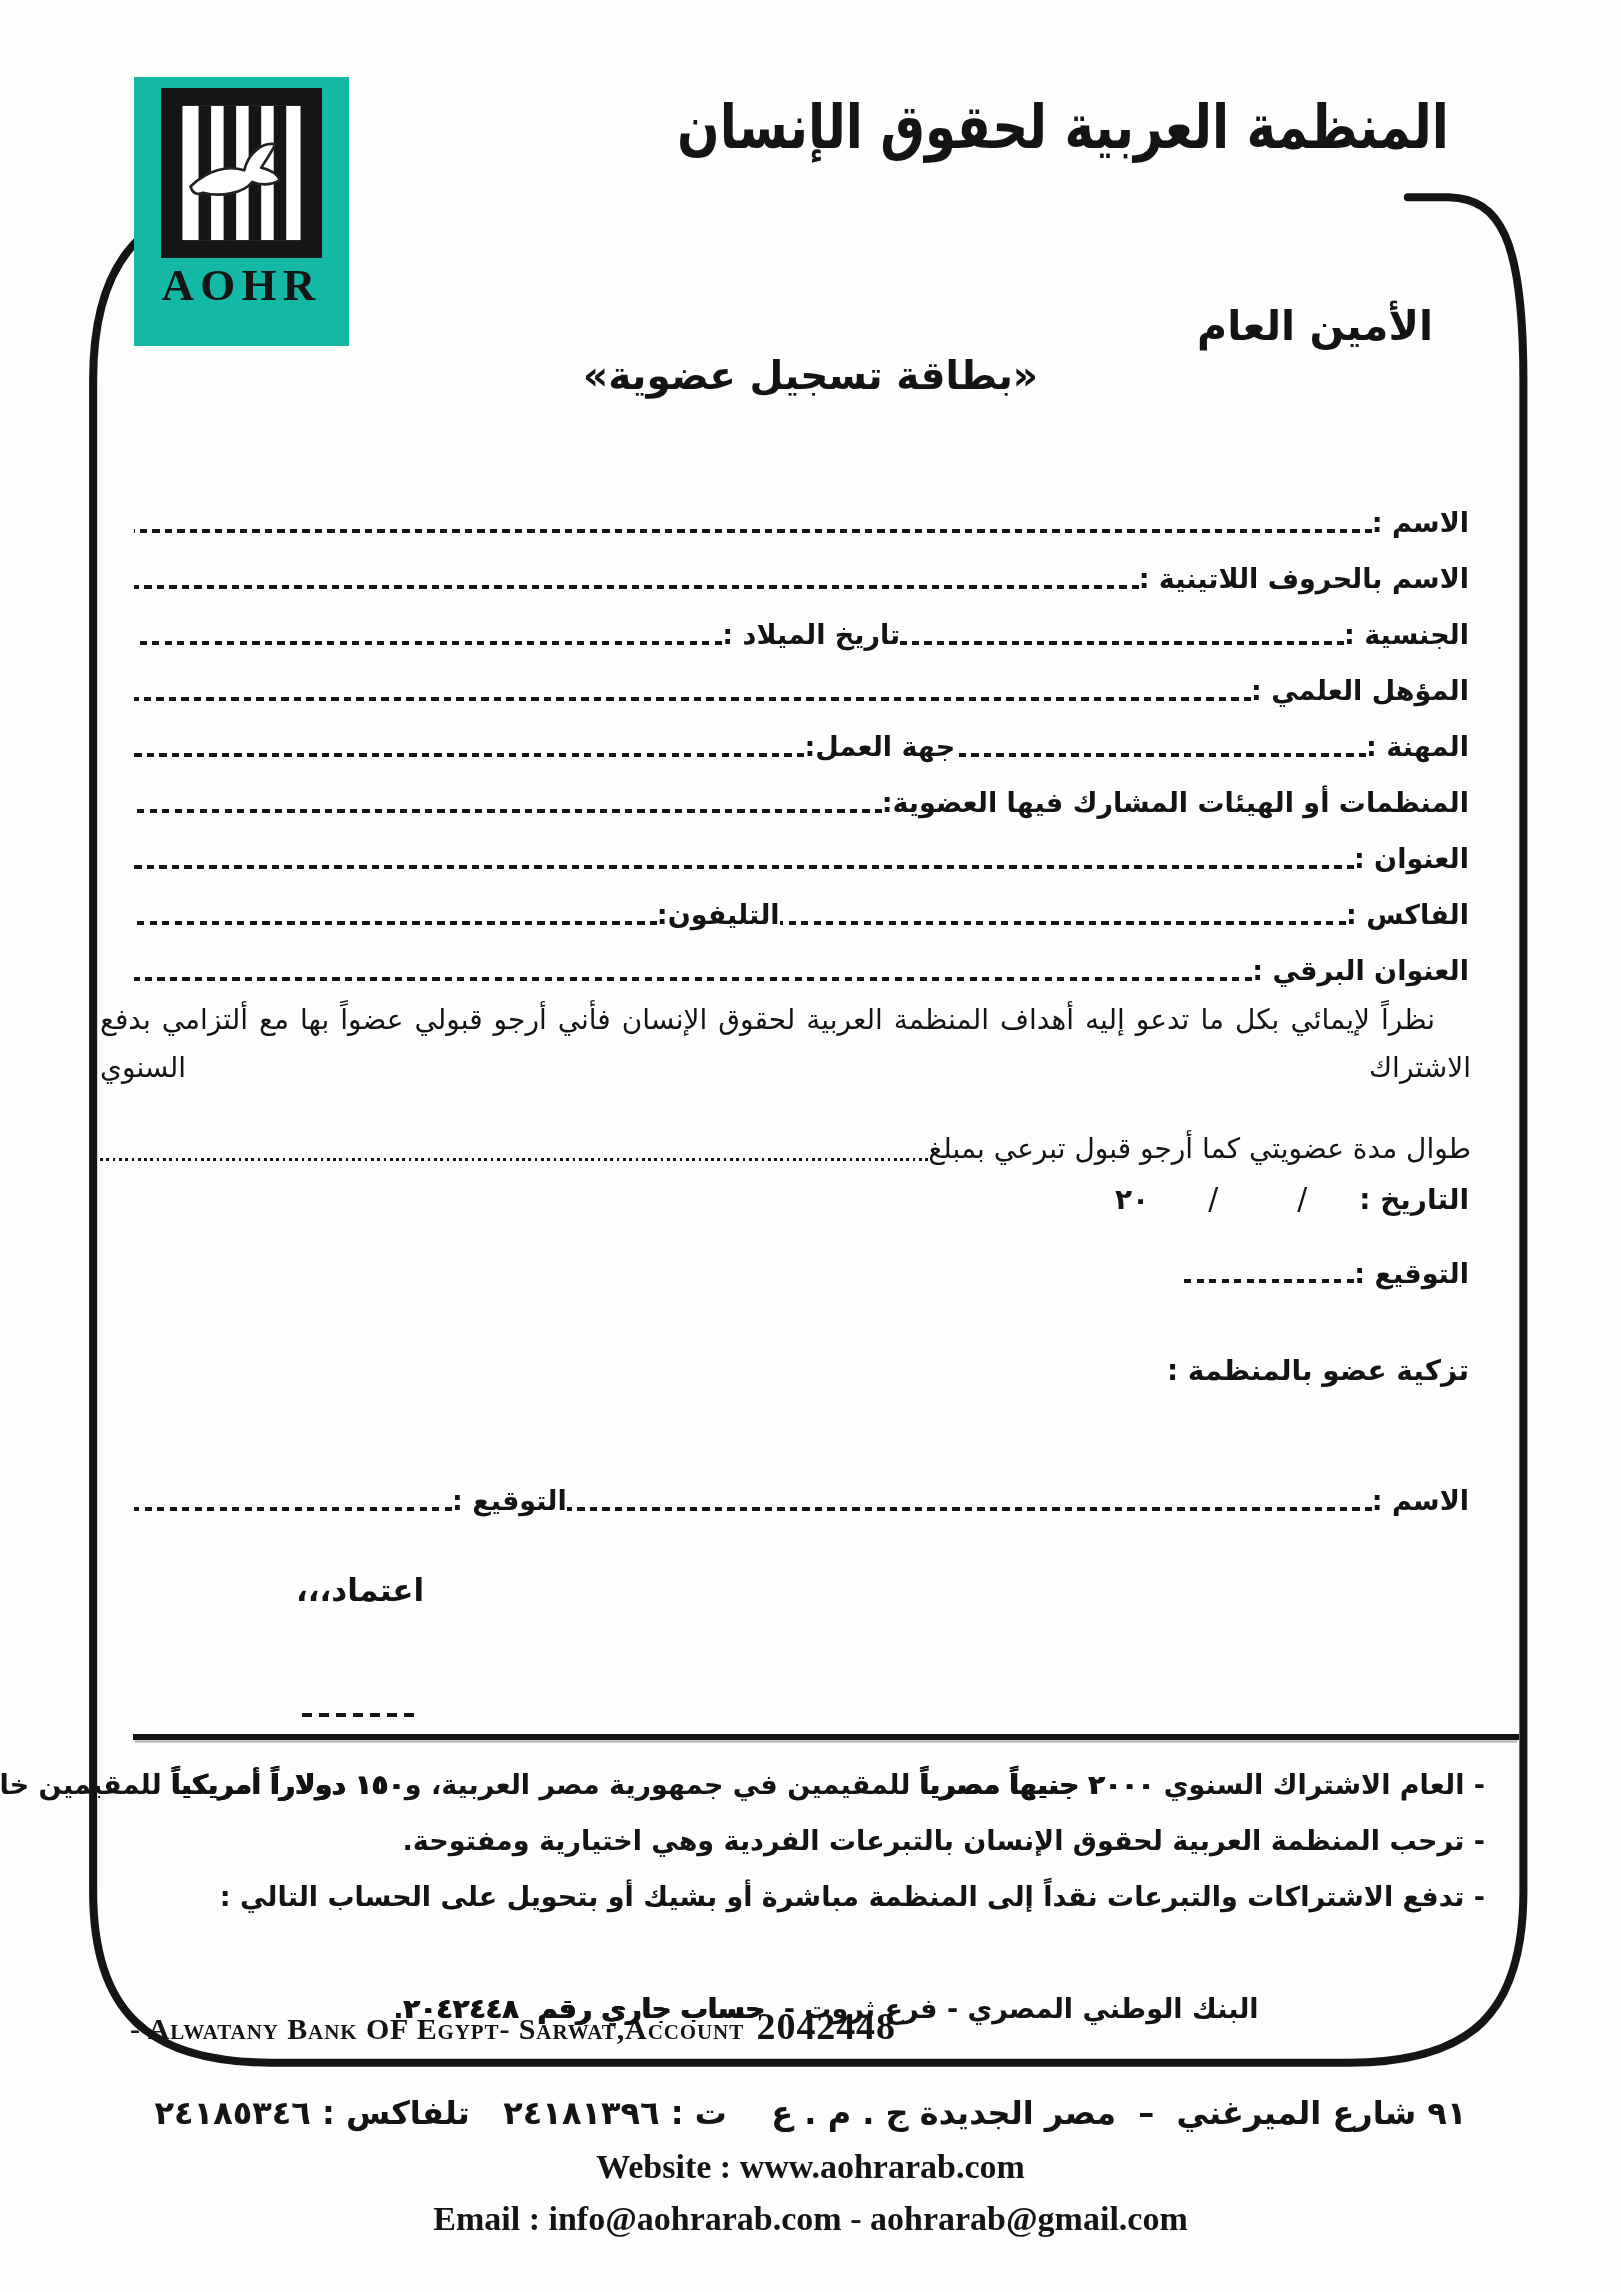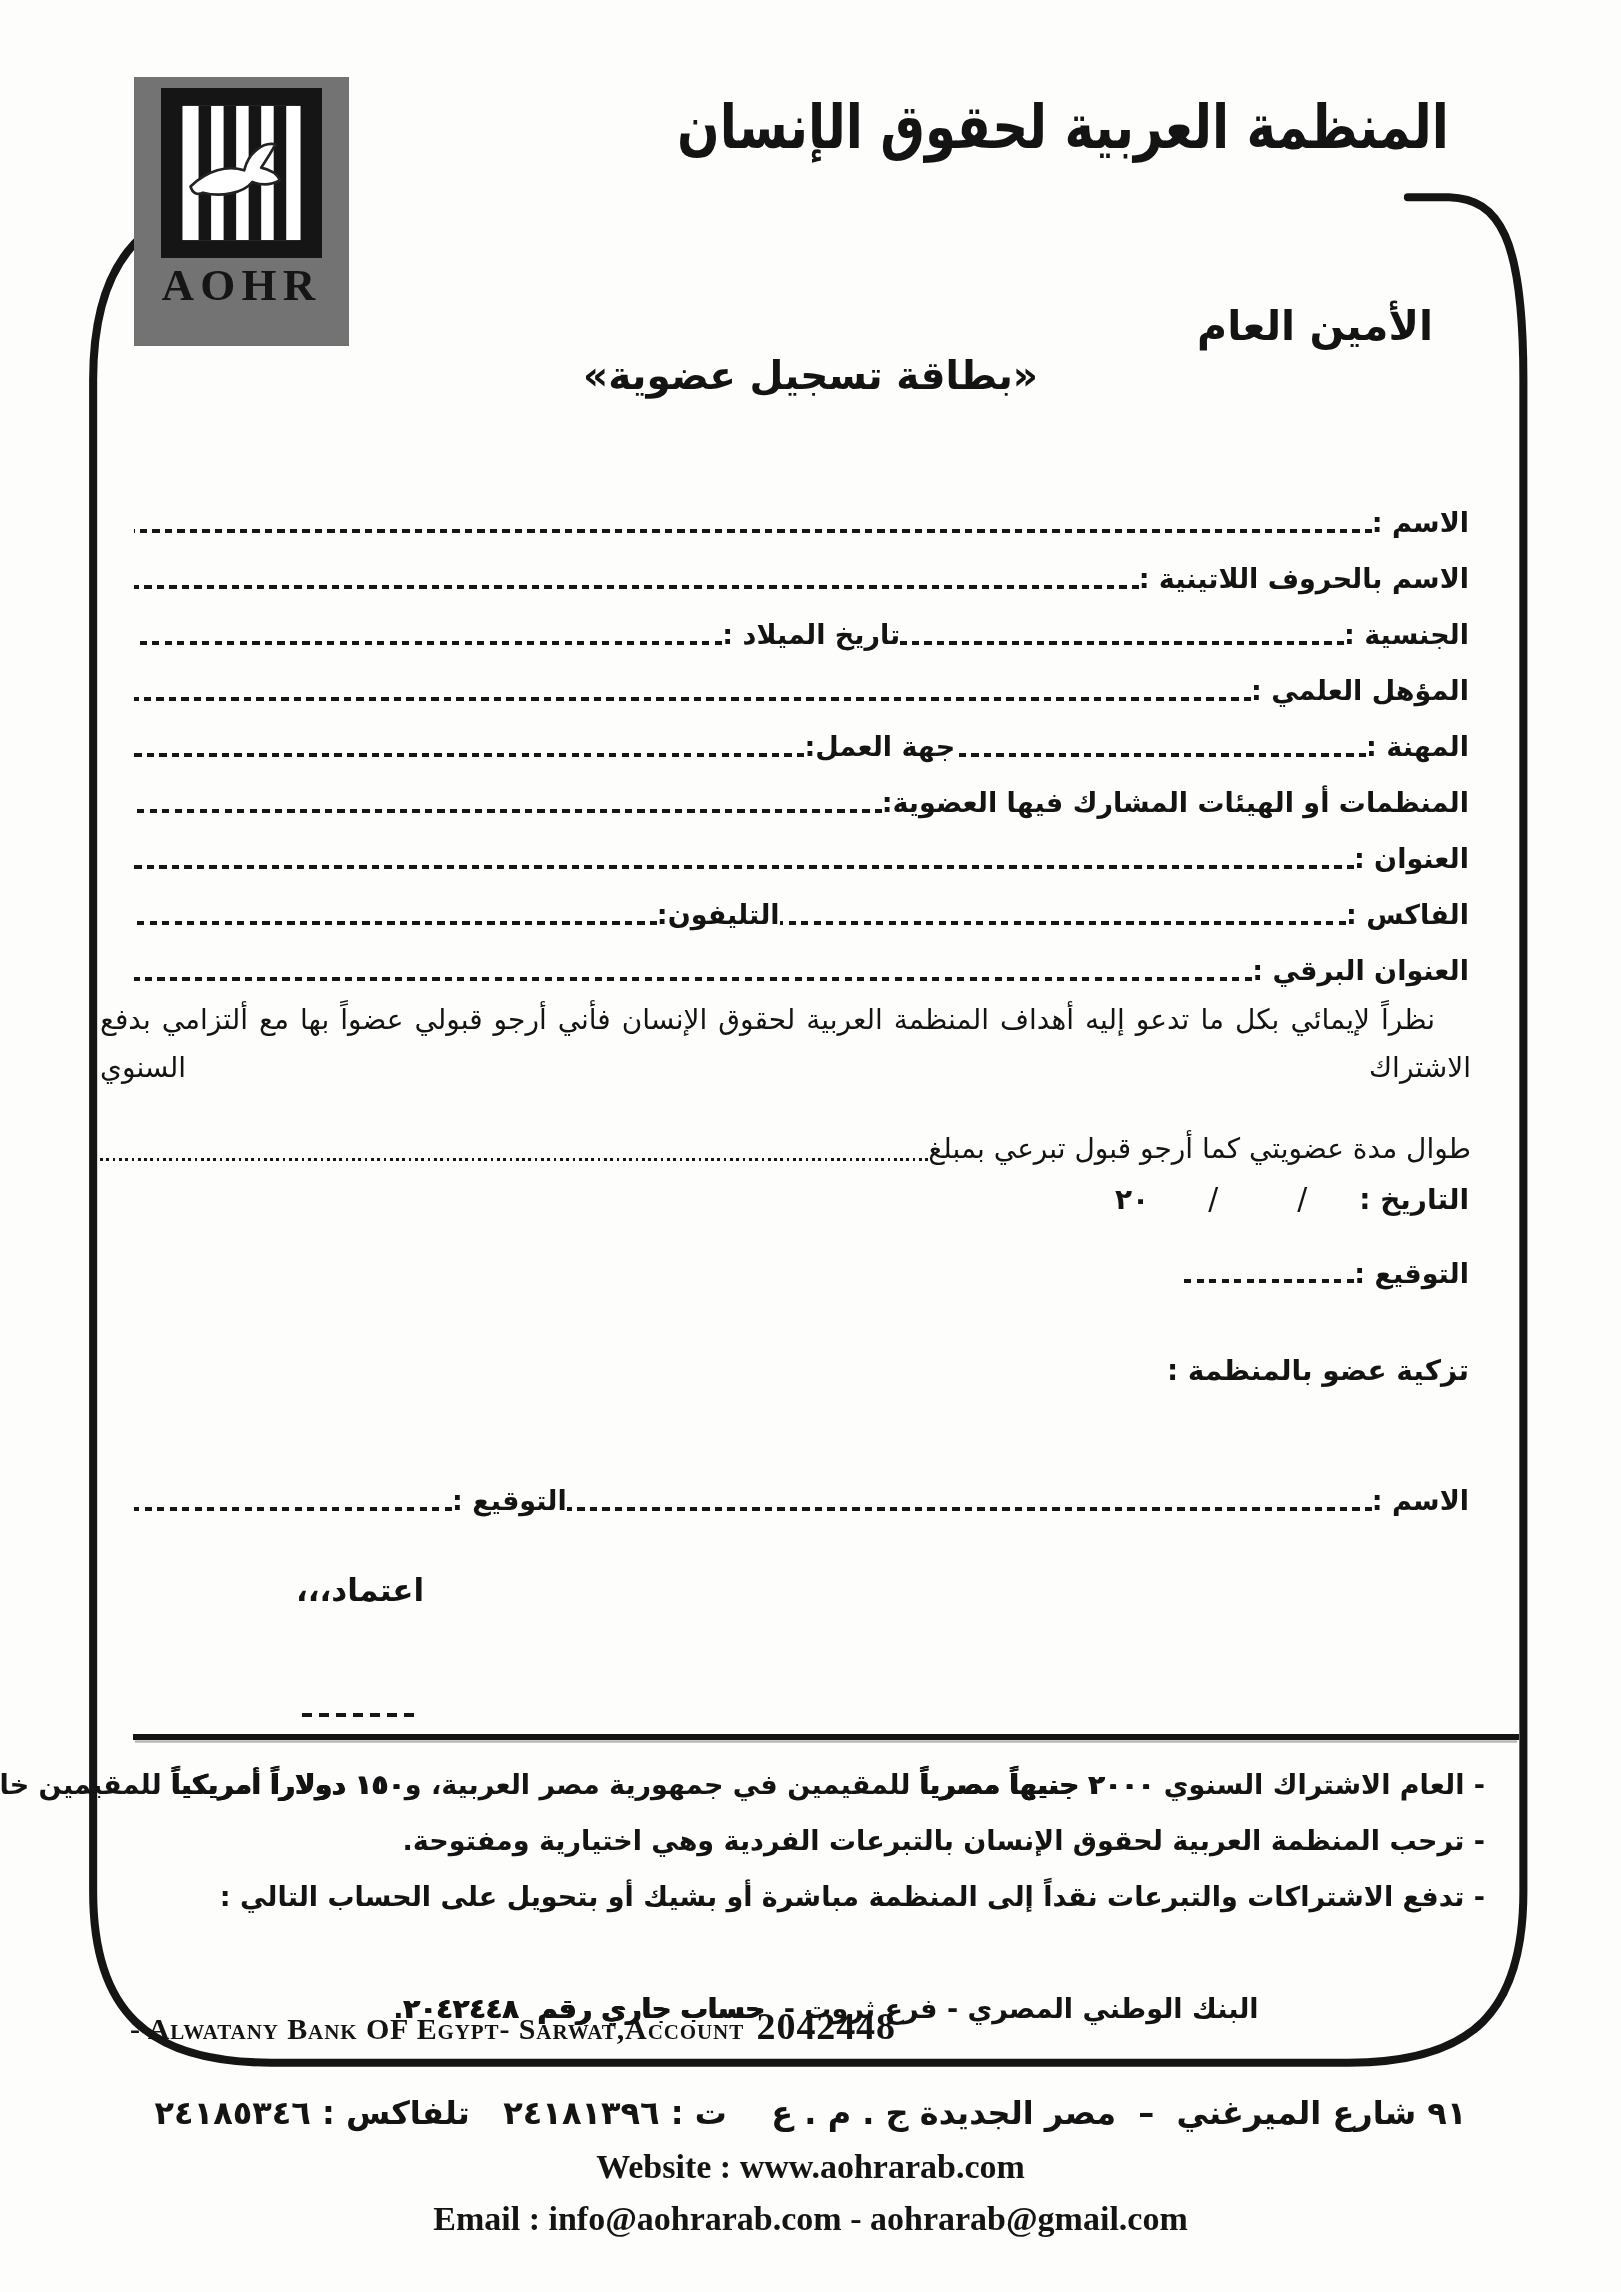--- a/index.html
+++ b/index.html
@@ -8,21 +8,21 @@
     width:1621px;height:2293px;
     background:#fdfdfb;
     font-family:"DejaVu Sans",sans-serif;
     color:#141414;
     overflow:hidden;
   }
   .border-svg{position:absolute;left:0;top:0;z-index:1;}
   
   .logo-block{
     position:absolute;left:134px;top:77px;width:215px;height:269px;
-    background:#737373;z-index:2;text-align:center;
+    background:#14b8a6;z-index:2;text-align:center;
   }
   .logo-block svg{display:block;margin:10.7px auto 0 auto;}
   .logo-acronym{
     margin-top:5.4px;
     font-family:"Liberation Serif",serif;font-weight:700;
     font-size:45px;letter-spacing:6.3px;line-height:1;color:#151515;
   }
   
   .org-title{
     position:absolute;top:91px;right:172px;z-index:2;

